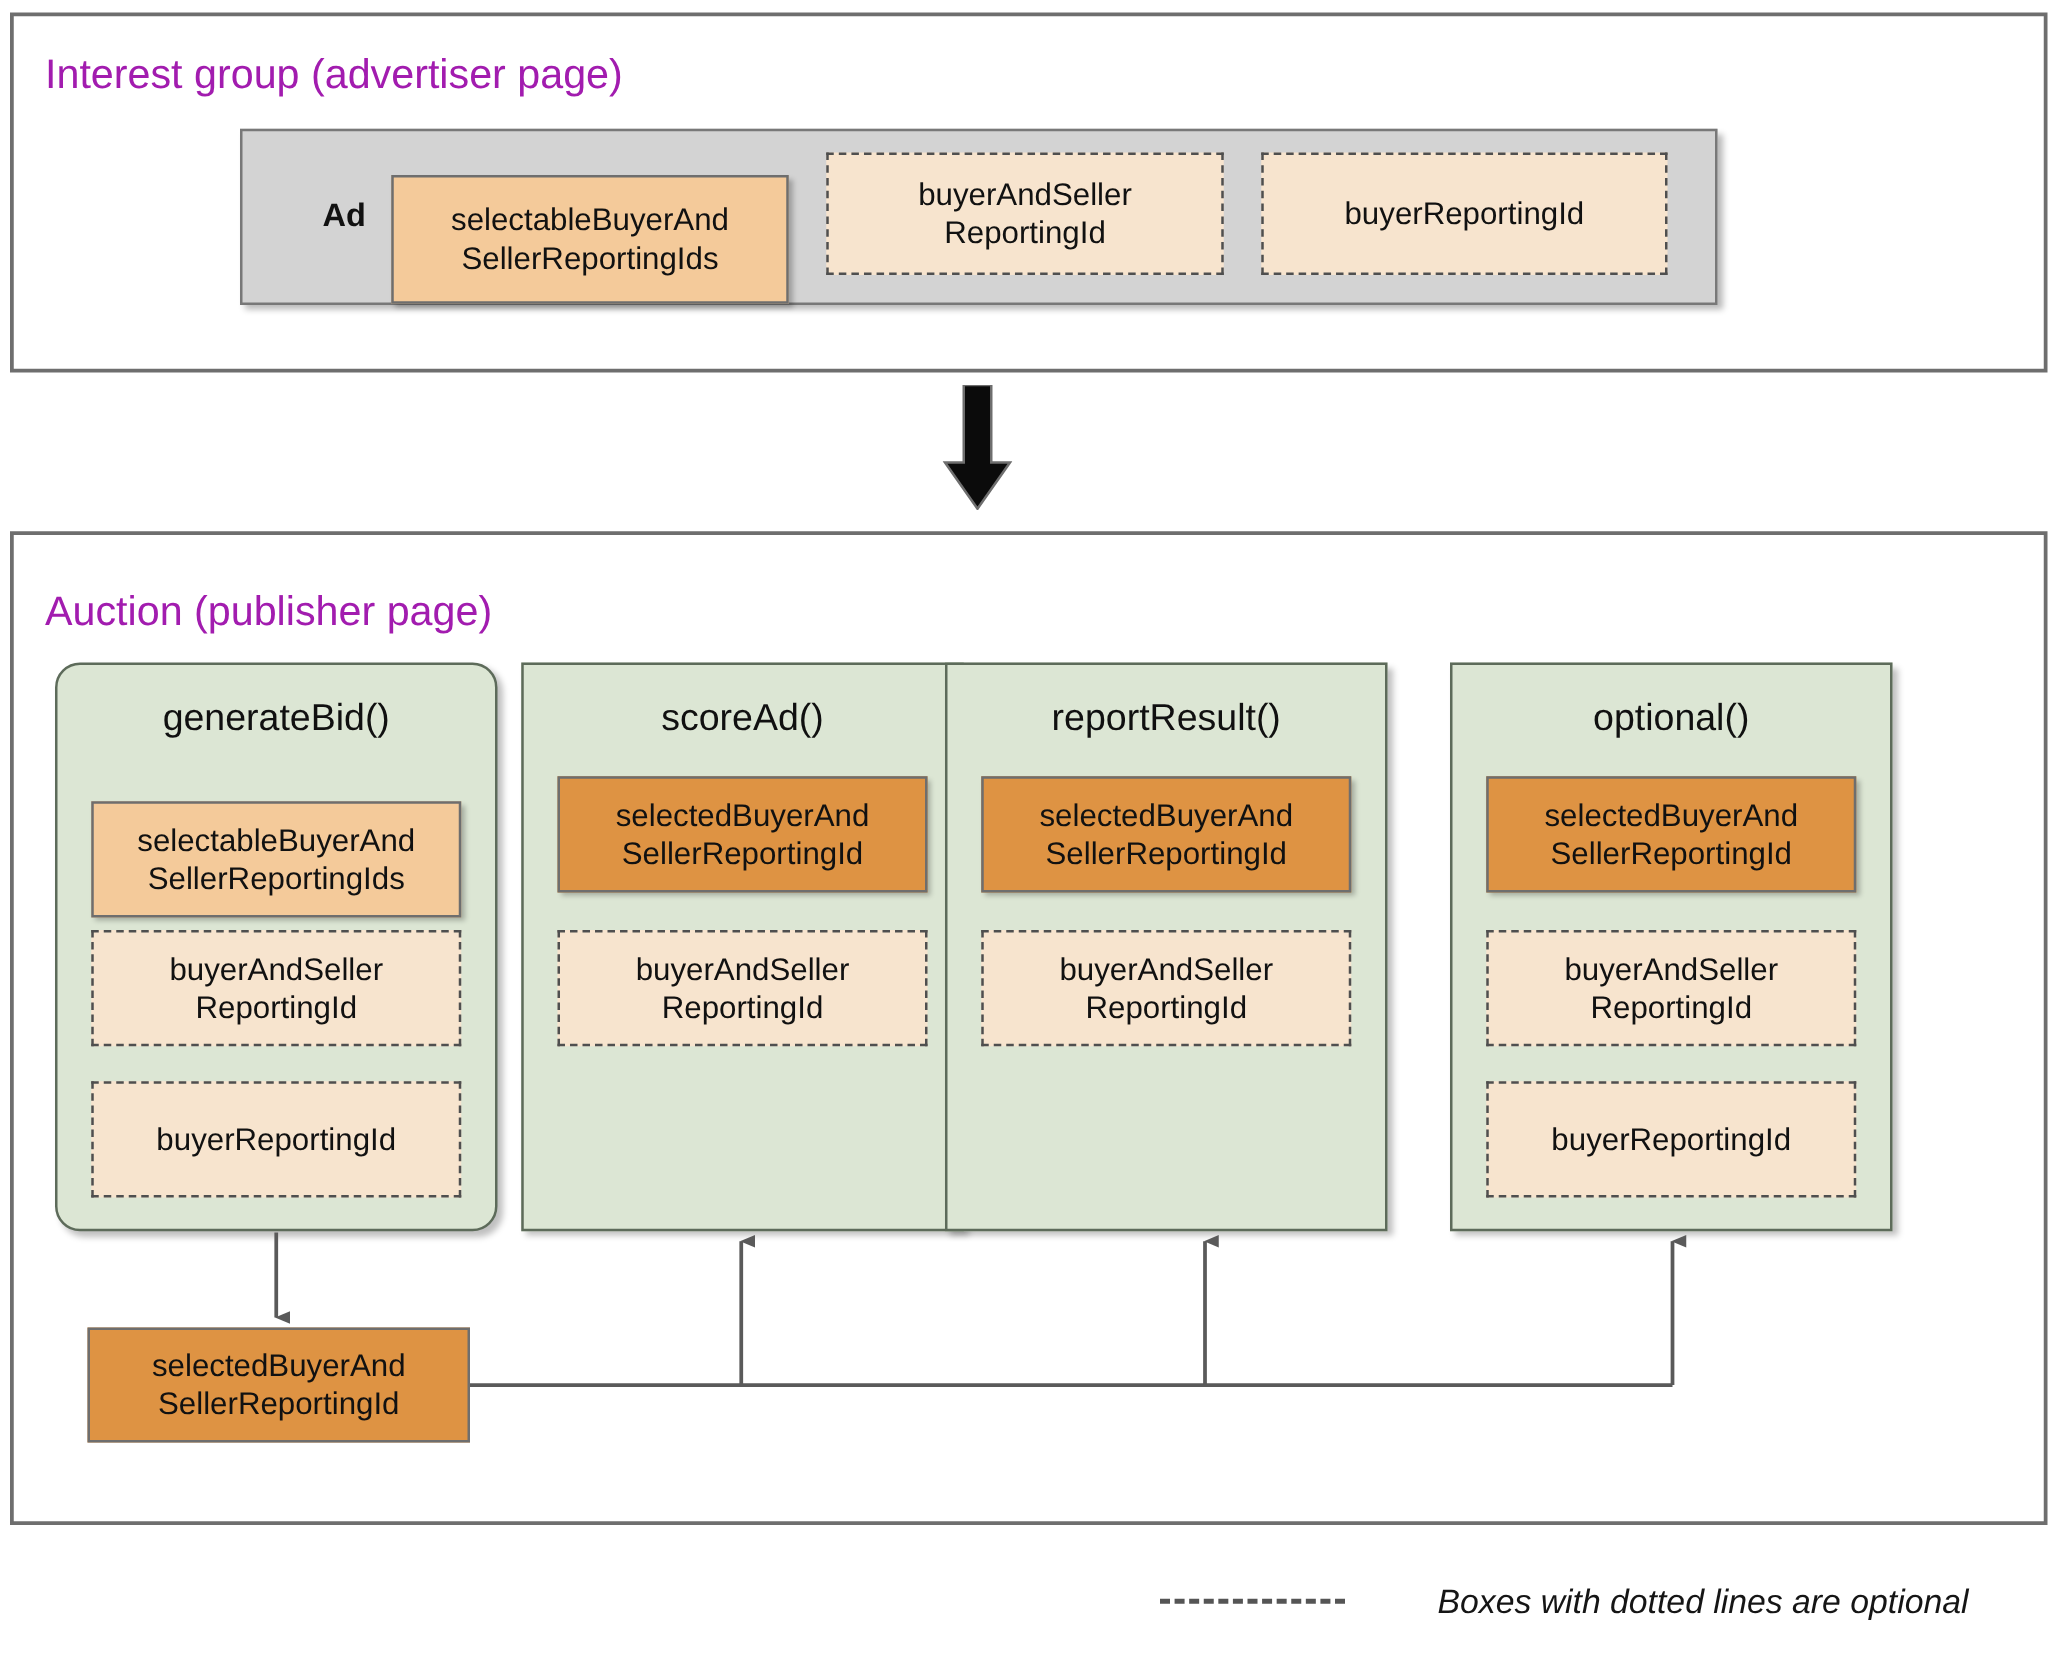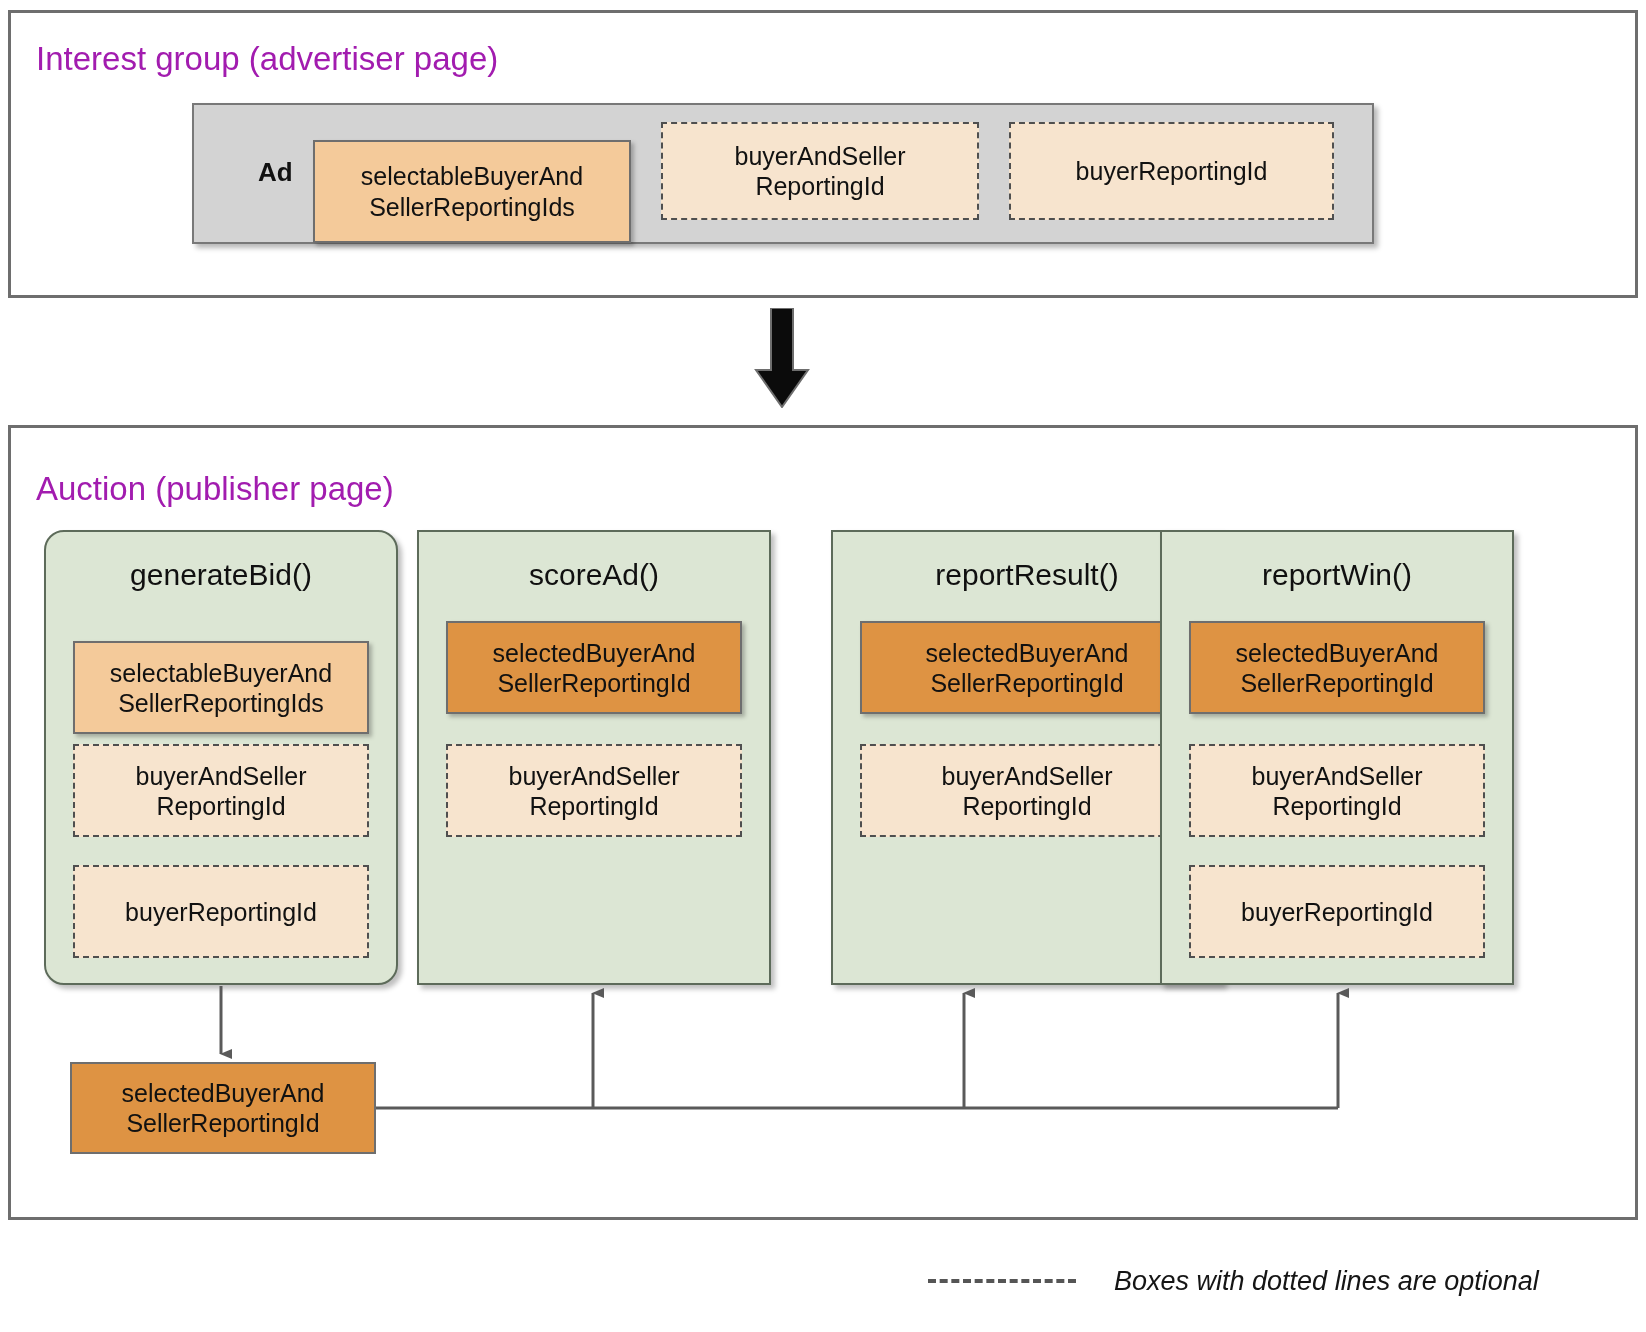--- a/index.html
+++ b/index.html
@@ -109,21 +109,21 @@
     position: absolute;
     top: 530px;
     height: 455px;
     background: #dce6d4;
     border: 2.5px solid #5d6b5a;
     box-sizing: border-box;
     box-shadow: 4px 4px 5px rgba(0,0,0,0.25);
   }
   #fn-col-0 { left: 44px;   width: 354px; border-radius: 20px; }
   #fn-col-1 { left: 417px;  width: 354px; }
-  #fn-col-2 { left: 831px;  width: 392px; }
+  #fn-col-2 { left: 756px;  width: 354px; }
   #fn-col-3 { left: 1160px; width: 354px; }
 
   .fn-title {
     position: absolute;
     top: 26px;
     left: 0;
     width: 100%;
     text-align: center;
     font-size: 30px;
     color: #101010;
@@ -179,20 +179,21 @@
 
   
   #legend {
     position: absolute;
     left: 928px;
     top: 1258px;
     width: 660px;
     height: 46px;
     display: flex;
     align-items: center;
+    gap: 36px;
   }
   #legend-dash {
     width: 148px;
     height: 0;
     border-top: 4px dashed #555555;
     margin-right: 38px;
     flex: none;
   }
   #legend-text {
     font-size: 27px;
@@ -244,21 +245,21 @@
 
   <div class="fn-col" id="fn-col-2">
     <div class="fn-title">reportResult()</div>
     <div class="fn-chip chip-solid-dark slot-0">selectedBuyerAnd
 SellerReportingId</div>
     <div class="fn-chip chip-dashed slot-1">buyerAndSeller
 ReportingId</div>
   </div>
 
   <div class="fn-col" id="fn-col-3">
-    <div class="fn-title">reportWin()</div>
+    <div class="fn-title">optional()</div>
     <div class="fn-chip chip-solid-dark slot-0">selectedBuyerAnd
 SellerReportingId</div>
     <div class="fn-chip chip-dashed slot-1">buyerAndSeller
 ReportingId</div>
     <div class="fn-chip chip-dashed slot-2">buyerReportingId</div>
   </div>
 
   <svg id="connectors" viewBox="0 0 1646 1332">
     <defs>
       <marker id="arr-down" markerWidth="14" markerHeight="14" refX="5" refY="11" orient="auto" markerUnits="userSpaceOnUse">

